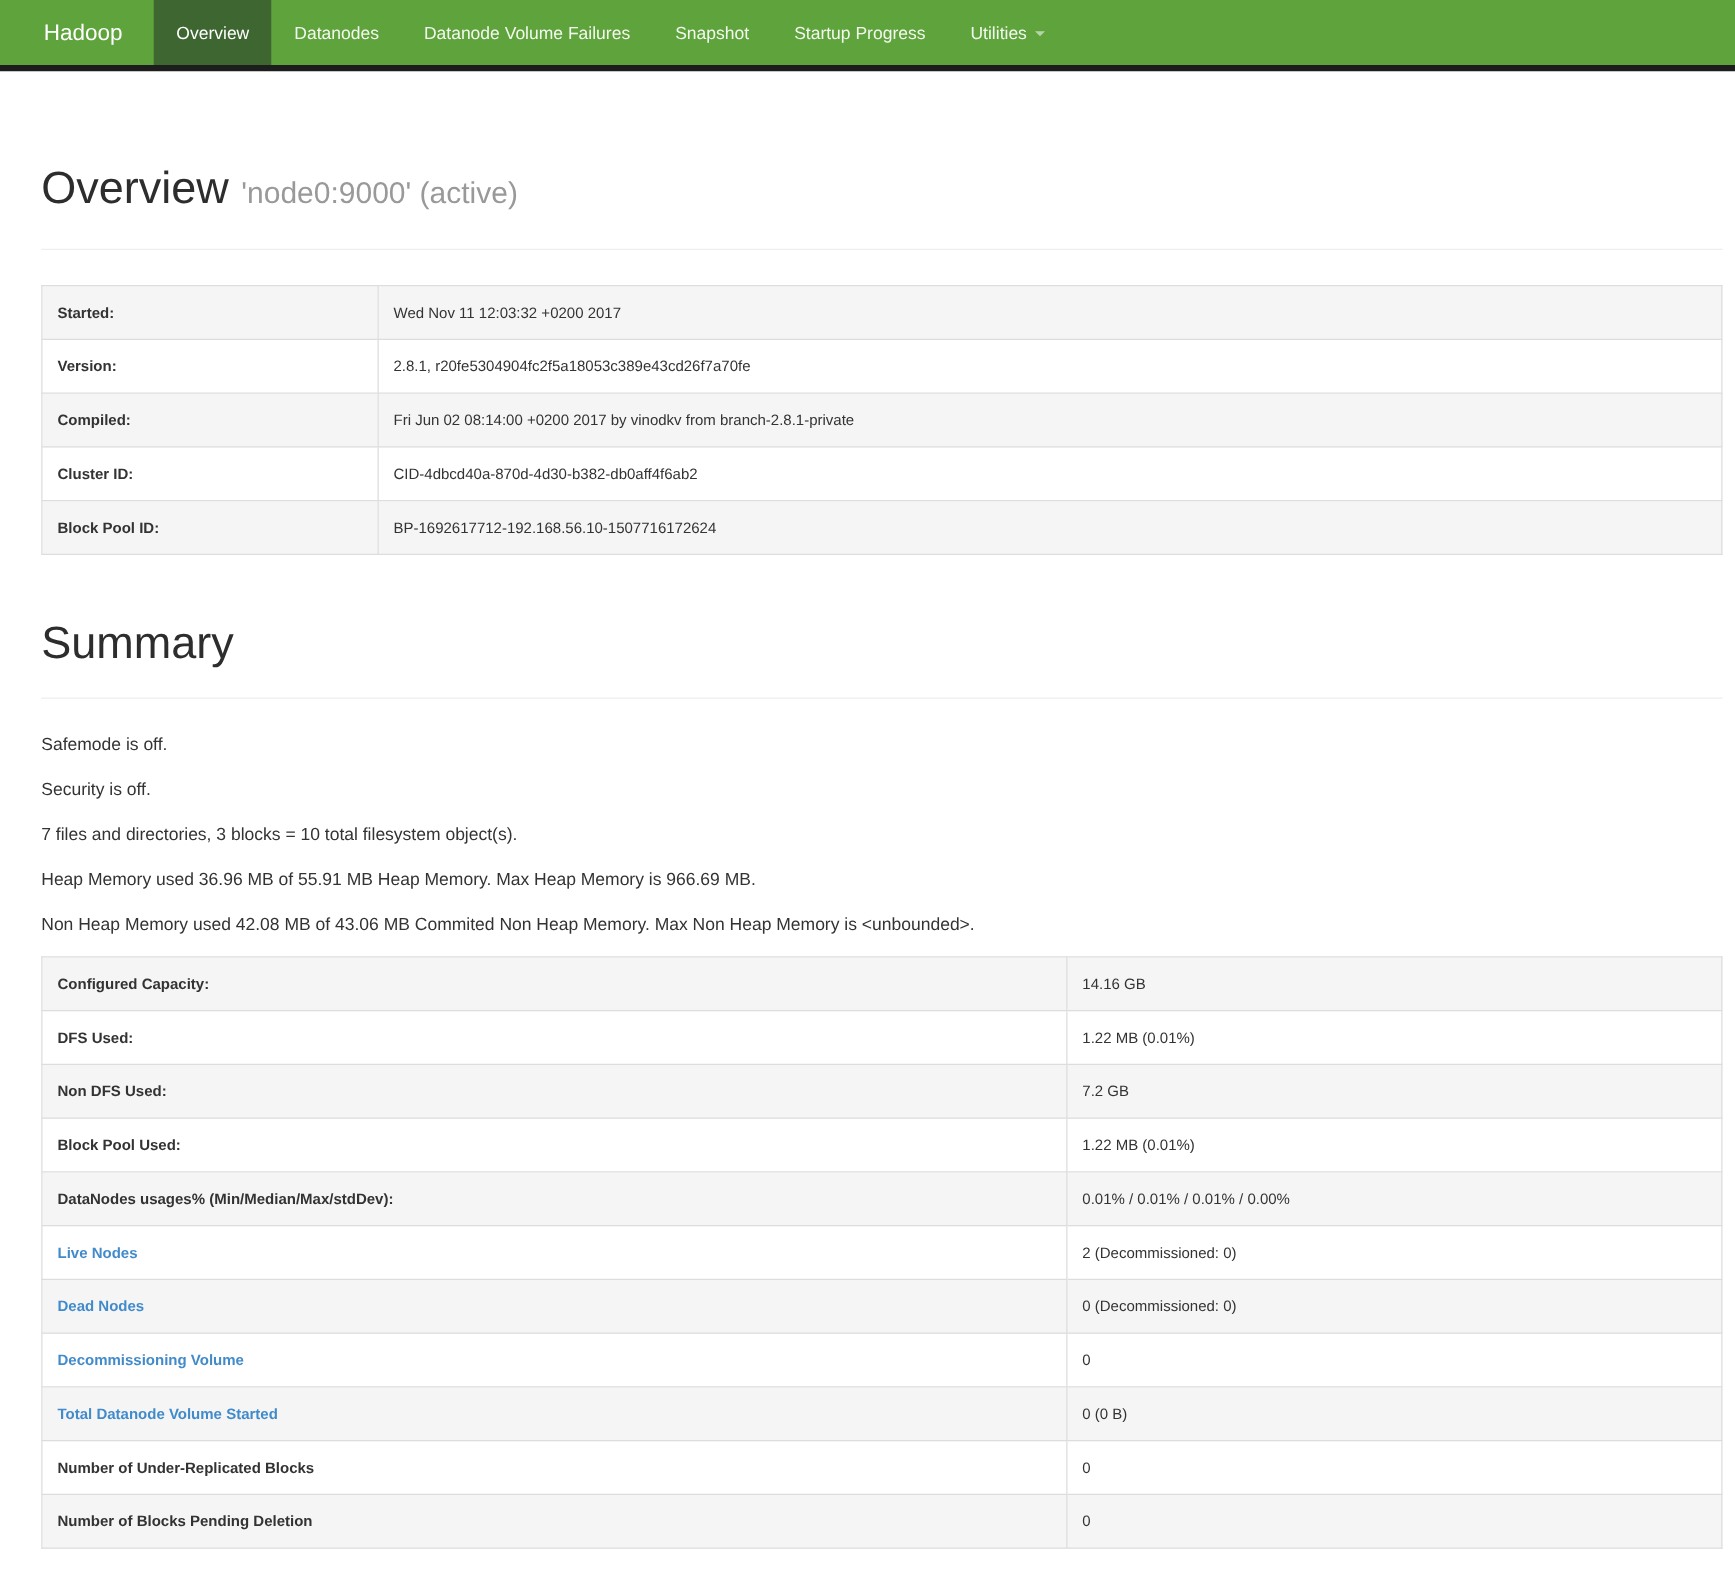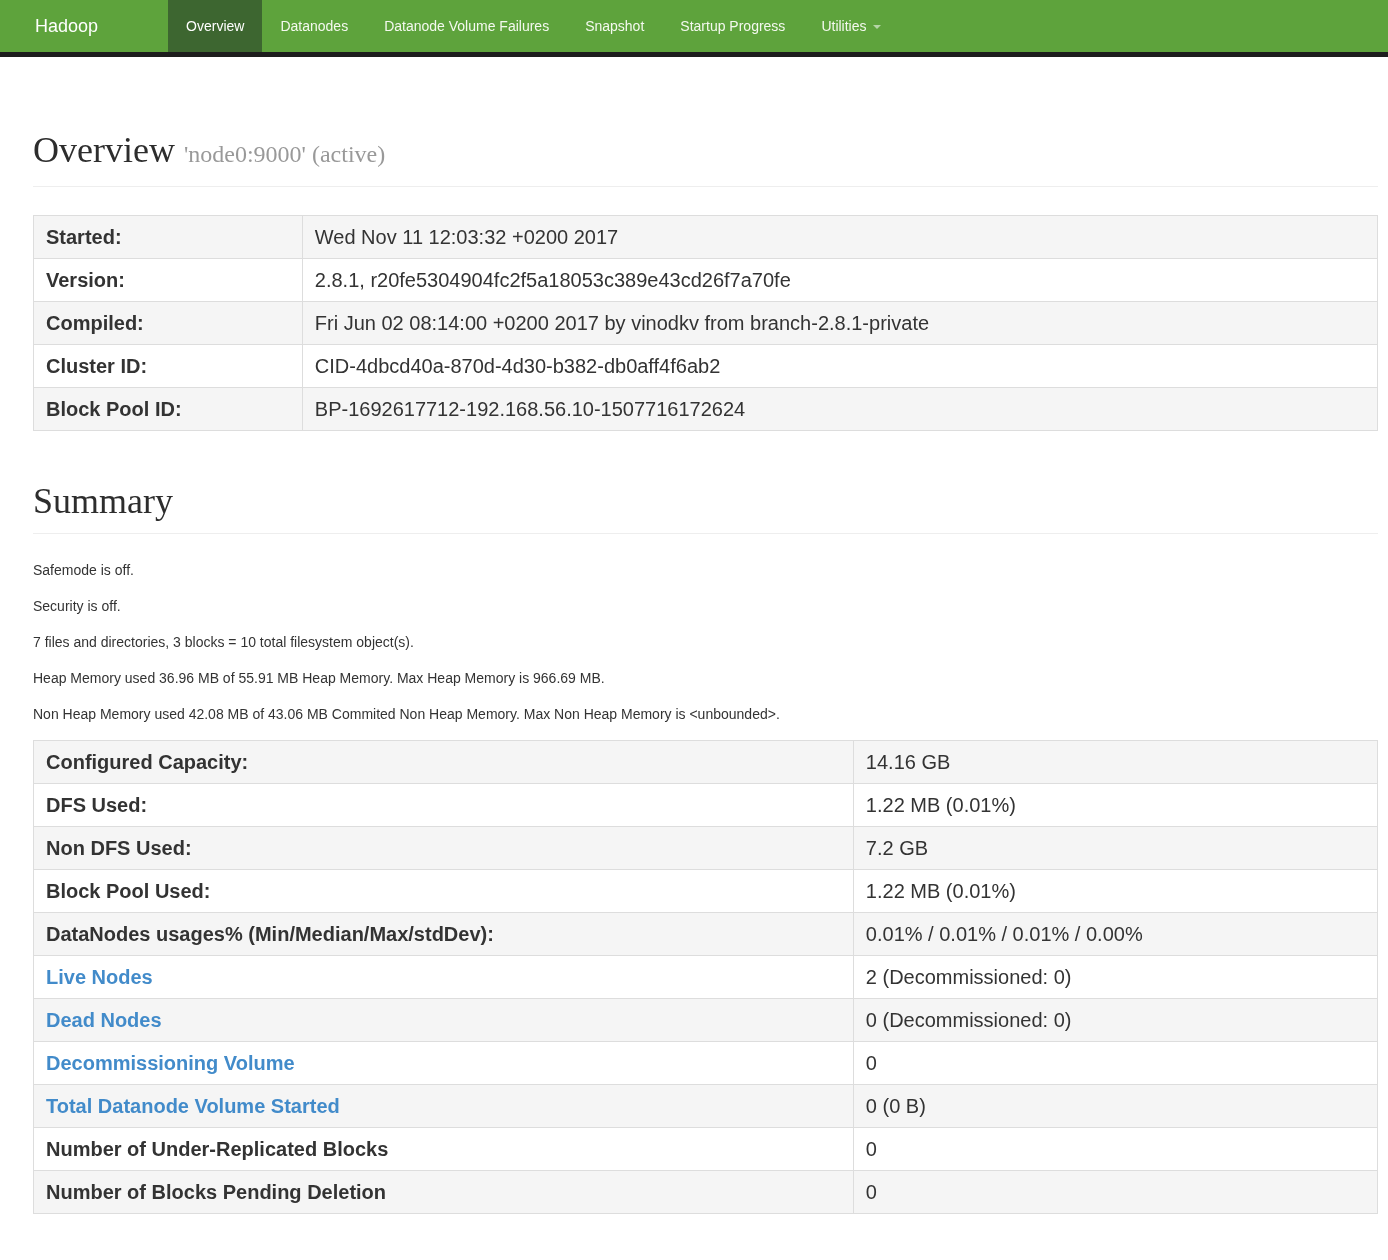--- a/index.html
+++ b/index.html
@@ -7,21 +7,21 @@
   body {
     width: 1388px; height: 1260px; overflow: hidden;
     background: #ffffff; color: #333;
     font-family: "Liberation Sans", sans-serif;
     font-size: 14px;
   }
 
   
   .navbar {
     display: flex; align-items: stretch;
-    height: 52px; background: #5ea33c; padding-left: 20px; gap: 45px;
+    height: 52px; background: #5ea33c; padding-left: 20px;
   }
   .brand {
     font-size: 18px; color: #ffffff; line-height: 52px;
     padding: 0 15px; text-decoration: none; white-space: nowrap;
   }
   .nav { display: flex; margin-left: 10px; }
   .nav .nav-link {
     display: block; line-height: 52px; padding: 0 18px;
     color: #f4f9ef; font-size: 14px; text-decoration: none; white-space: nowrap;
     cursor: pointer;
@@ -33,37 +33,37 @@
     border-top: 4px solid rgba(255,255,255,0.55);
     margin-left: 6px; vertical-align: middle;
   }
   .navbar-edge { height: 5px; background: #1d1d1d; }
 
   
   .container { margin: 0 10px 0 33px; }
 
   .page-header {
     border-bottom: 1px solid #eee;
-    padding-bottom: 12px; margin: 0 0 28px 0; font-family: Liberation Serif, serif;
+    padding-bottom: 24px; margin: 0 0 28px 0;
   }
   .ph-overview { margin-top: 73px; }
   .ph-summary  { margin-top: 50px; margin-bottom: 26px; }
   h1 {
     margin: 0; font-size: 36px; font-weight: 500; line-height: 40px;
     color: #2d2d2d; letter-spacing: 0;
   }
   h1 .subtitle { font-size: 24px; color: #999; font-weight: 400; }
 
   p.sline { margin: 0 0 16px 0; line-height: 20px; }
 
   table.table { border-collapse: collapse; width: 100%; }
   .table th, .table td {
     border: 1px solid #ddd; padding: 11px 12px;
     text-align: left; vertical-align: middle;
-    font-size: 20px; line-height: 20px;
+    font-size: 12px; line-height: 20px;
   }
   .table th { font-weight: bold; color: #333; }
   .table td { font-weight: 400; color: #333; }
   .table tbody tr:nth-child(odd) { background: #f5f5f5; }
   .info-table th { width: 20%; }
   .summary-table th { width: 61%; }
   .row-link { color: #428bca; text-decoration: none; font-weight: bold; cursor: pointer; }
 </style>
 </head>
 <body>

